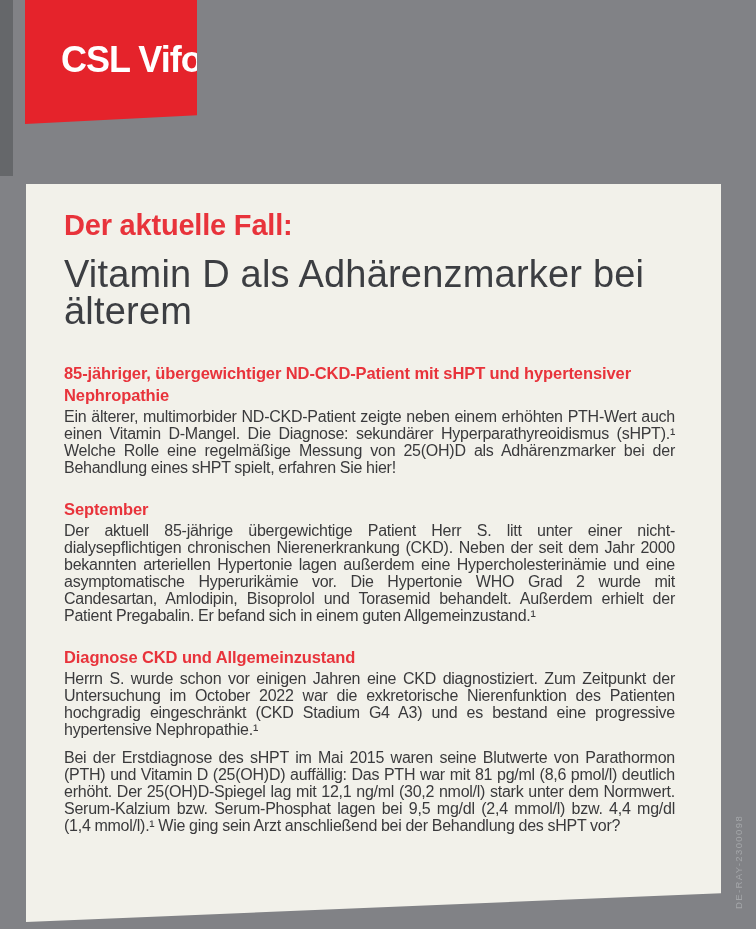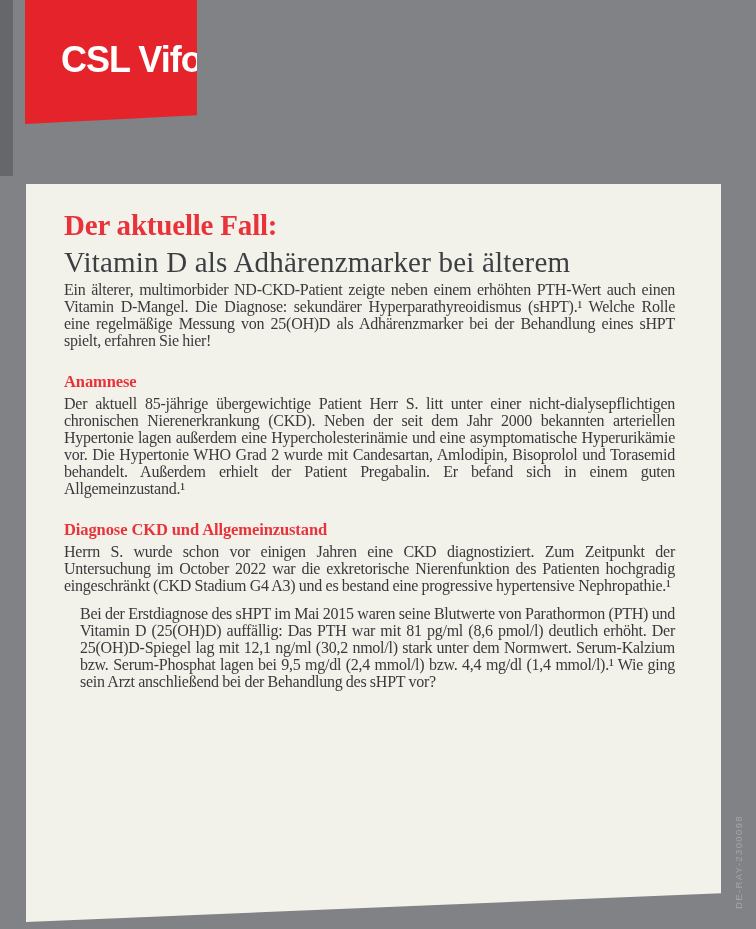--- a/index.html
+++ b/index.html
@@ -35,36 +35,35 @@
     font-size:36px;
     font-weight:700;
     letter-spacing:-1px;
     line-height:30px;
     white-space:nowrap;
   }
   .card{
     position:absolute;left:26px;top:184px;width:695px;height:738px;
     background:var(--card-offwhite);
     clip-path:polygon(0 0,100% 0,100% 96.1%,0 100%);
-    font-family:Liberation Serif, serif;
   }
   .card-inner{
     padding:24px 46px 0 38px;
   }
   .kicker{
     color:var(--heading-red);
     font-size:29px;
     font-weight:700;
     line-height:34px;
     letter-spacing:-0.2px;
   }
   .title{
-    margin-top:2px;
+    margin-top:14px;
     color:var(--title-gray);
-    font-size:29px;
+    font-size:38px;
     font-weight:400;
     line-height:37px;
     letter-spacing:0.2px;
   }
   .title-line{display:block;}
   section h3{
     margin:22px 0 2px;
     color:var(--heading-red);
     font-size:16.5px;
     font-weight:700;
@@ -73,21 +72,21 @@
   }
   section.first h3{margin-top:32px;}
   section p{
     color:var(--body-gray);
     font-size:16px;
     line-height:17px;
     letter-spacing:-0.25px;
     word-spacing:-0.3px;
     text-align:justify;
   }
-  section p + p{margin-top:11px;margin-left:16px;}
+  section p + p{margin-top:11px;}
   .doc-code{
     position:absolute;left:729px;top:812px;width:18px;height:100px;
     display:flex;align-items:center;justify-content:center;
     writing-mode:vertical-rl;
     transform:rotate(180deg);
     color:var(--code-gray);
     font-size:9.5px;
     letter-spacing:1.4px;
     white-space:nowrap;
   }
@@ -104,25 +103,26 @@
 <div class="card">
   <div class="card-inner">
 
     <h1 class="kicker">Der aktuelle Fall:</h1>
 
     <h2 class="title">
       <span class="title-line">Vitamin D als Adhärenzmarker bei älterem</span>
     </h2>
 
     <section class="first">
+      <h3>85-jähriger, übergewichtiger ND-CKD-Patient mit sHPT und hypertensiver Nephropathie</h3>
       <p>Ein älterer, multimorbider ND-CKD-Patient zeigte neben einem erhöhten PTH-Wert auch einen Vitamin D-Mangel. Die Diagnose: sekundärer Hyperparathyreoidismus (sHPT).¹ Welche Rolle eine regelmäßige Messung von 25(OH)D als Adhärenzmarker bei der Behandlung eines sHPT spielt, erfahren Sie hier!</p>
     </section>
 
     <section>
-      <h3>Anamnese</h3>
+      <h3>September</h3>
       <p>Der aktuell 85-jährige übergewichtige Patient Herr S. litt unter einer nicht-dialysepflichtigen chronischen Nierenerkrankung (CKD). Neben der seit dem Jahr 2000 bekannten arteriellen Hypertonie lagen außerdem eine Hypercholesterinämie und eine asymptomatische Hyperurikämie vor. Die Hypertonie WHO Grad 2 wurde mit Candesartan, Amlodipin, Bisoprolol und Torasemid behandelt. Außerdem erhielt der Patient Pregabalin. Er befand sich in einem guten Allgemeinzustand.¹</p>
     </section>
 
     <section>
       <h3>Diagnose CKD und Allgemeinzustand</h3>
       <p>Herrn S. wurde schon vor einigen Jahren eine CKD diagnostiziert. Zum Zeitpunkt der Untersuchung im October 2022 war die exkretorische Nierenfunktion des Patienten hochgradig eingeschränkt (CKD Stadium G4 A3) und es bestand eine progressive hypertensive Nephropathie.¹</p>
       <p>Bei der Erstdiagnose des sHPT im Mai 2015 waren seine Blutwerte von Parathormon (PTH) und Vitamin D (25(OH)D) auffällig: Das PTH war mit 81 pg/ml (8,6 pmol/l) deutlich erhöht. Der 25(OH)D-Spiegel lag mit 12,1 ng/ml (30,2 nmol/l) stark unter dem Normwert. Serum-Kalzium bzw. Serum-Phosphat lagen bei 9,5 mg/dl (2,4 mmol/l) bzw. 4,4 mg/dl (1,4 mmol/l).¹ Wie ging sein Arzt anschließend bei der Behandlung des sHPT vor?</p>
     </section>
 
   </div>

